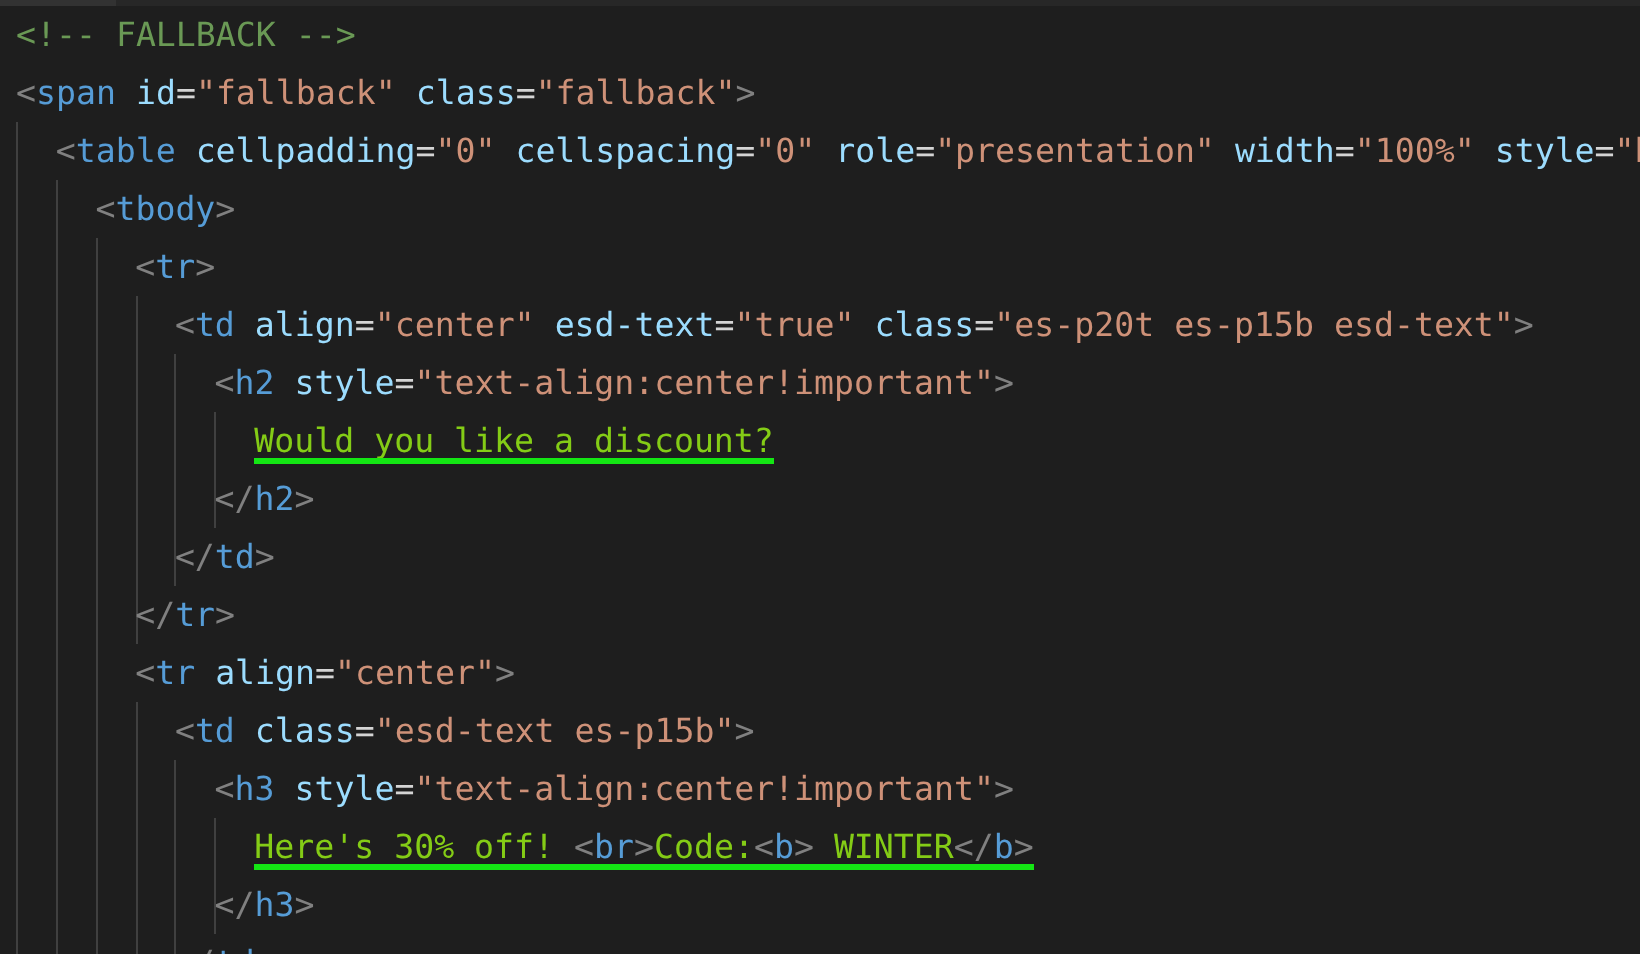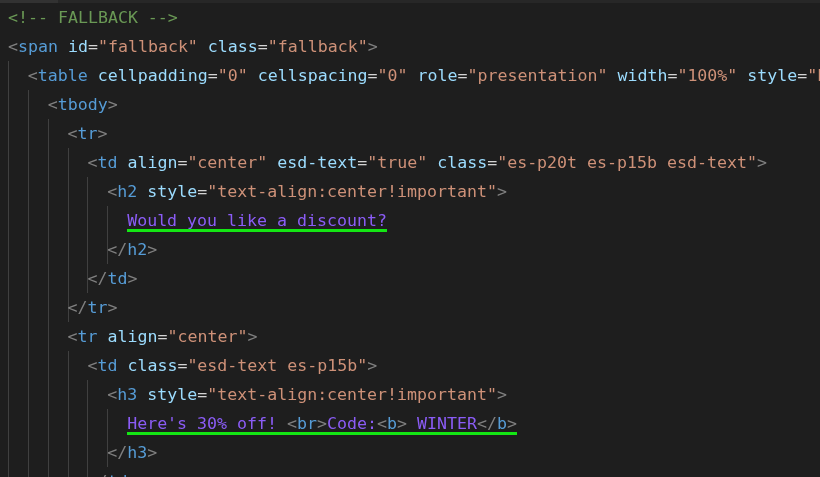--- a/index.html
+++ b/index.html
@@ -62,21 +62,21 @@
     height: 29px;
     background: #404040;
   }
   
   .c-comment  { color: #6a9955; }
   .c-punct    { color: #808080; }
   .c-tag      { color: #569cd6; }
   .c-attr     { color: #9cdcfe; }
   .c-eq       { color: #d4d4d4; }
   .c-val      { color: #ce9178; }
-  .c-text     { color: #8b5cf6; }
+  .c-text     { color: #84cc16; }
   
   .hl {
     position: relative;
     display: inline-block;
   }
   .hl::after {
     content: "";
     position: absolute;
     left: 0;
     right: 0;

